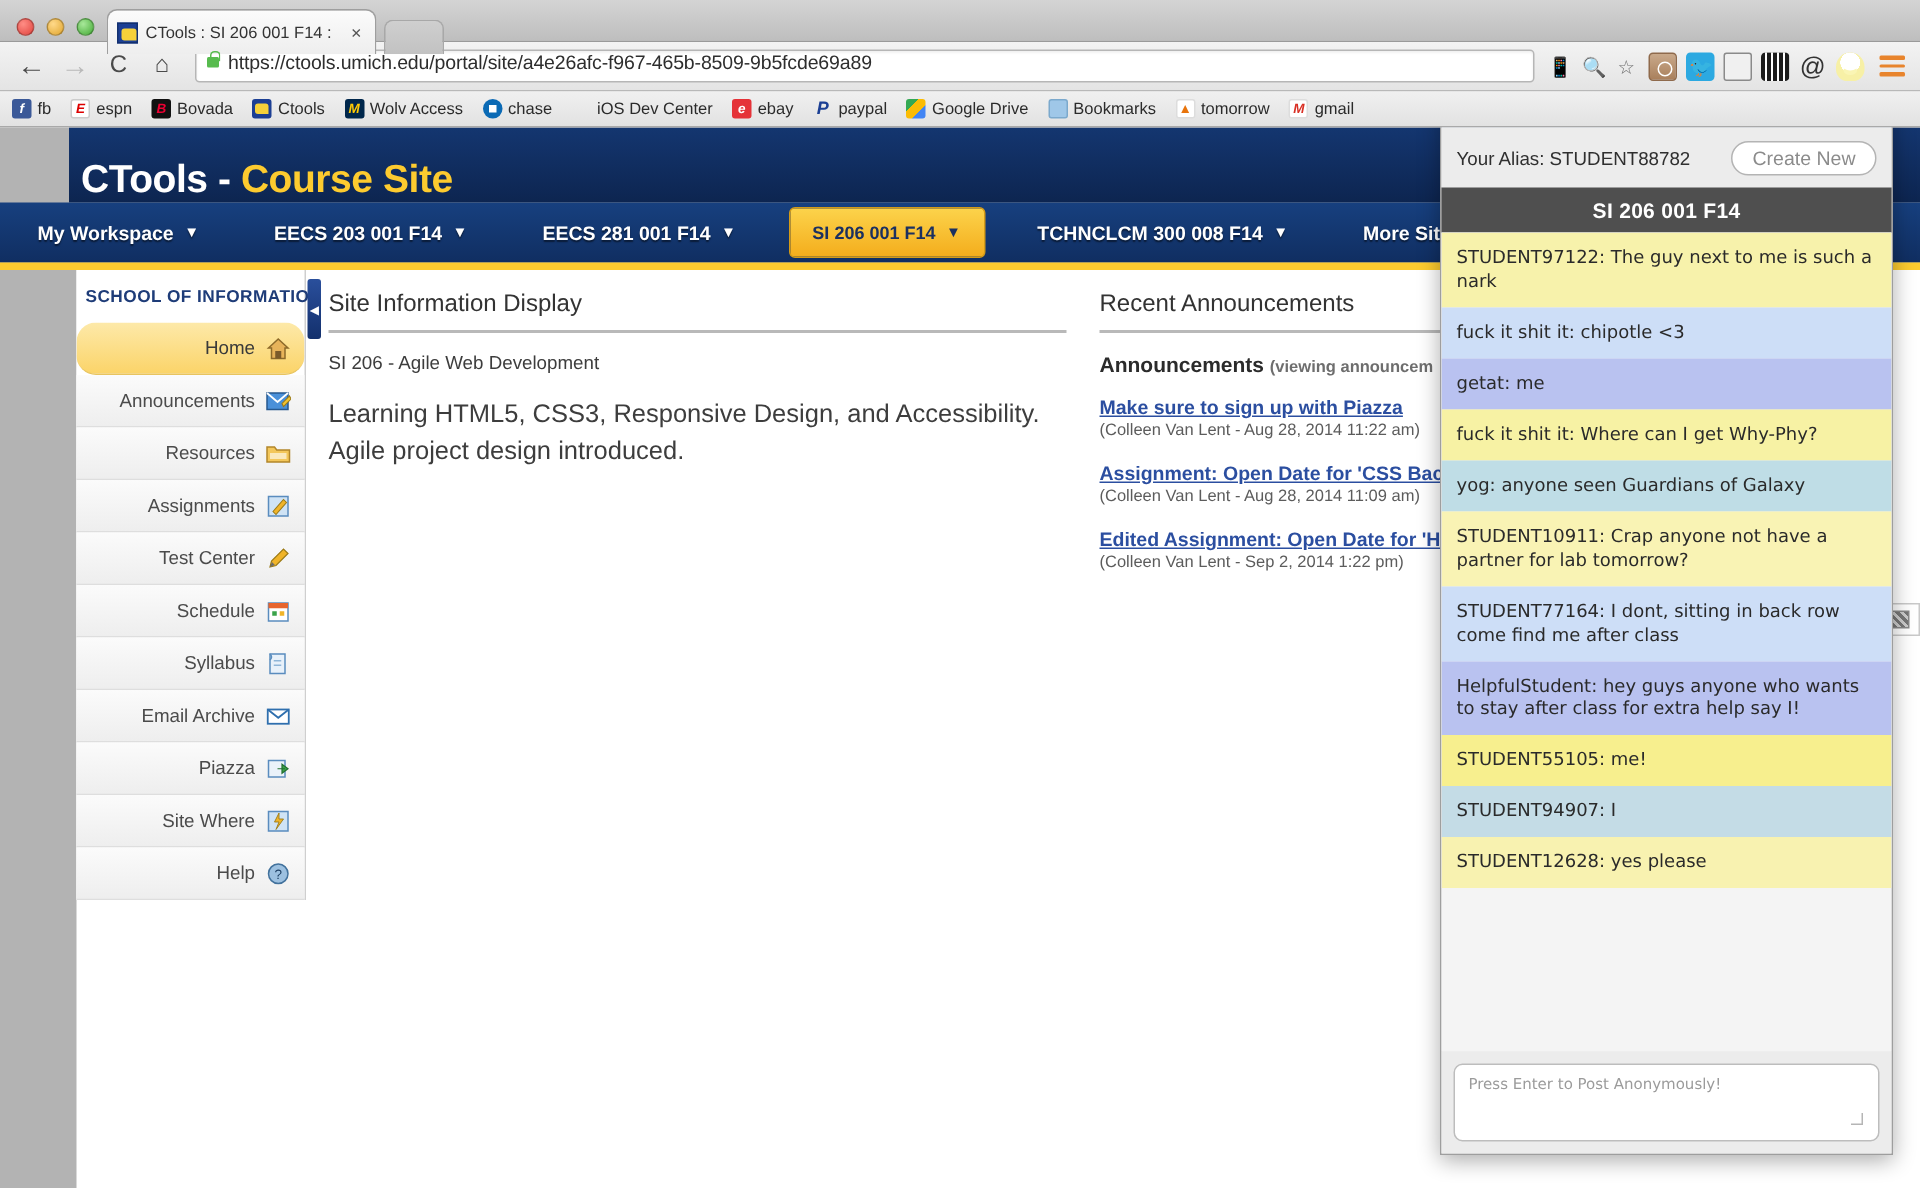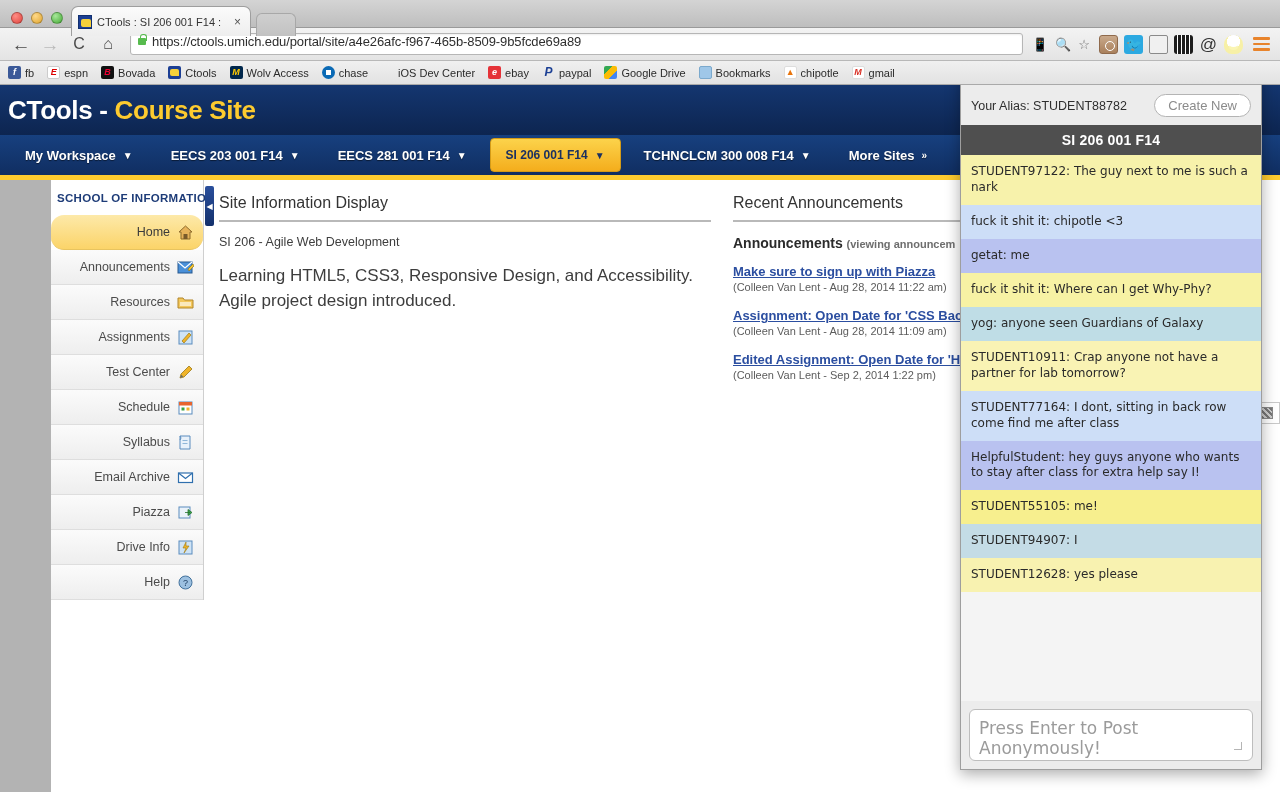--- a/index.html
+++ b/index.html
@@ -146,32 +146,32 @@
   .bmi.gdrive { background:linear-gradient(135deg,#34a853 33%,#fbbc05 33% 66%,#4285f4 66%); }
   .bmi.folder { background:#9fc7e8; border:1px solid #7ba9cd; }
   .bmi.analytics { background:#fff; color:#e8740c; border:1px solid #ddd; line-height:11px; }
   .bmi.gmail { background:#fff; color:#d93025; border:1px solid #ddd; line-height:11px; }
 
   
   #page { position:relative; width:1280px; height:707px; background:#b3b3b3; overflow:hidden; }
 
   .ct-header {
     height:50px; background:linear-gradient(#143670,#0d2550);
-    display:flex; align-items:center; padding-left:8px;
+    display:flex; align-items:flex-end; padding-left:8px;margin-left:46px;
   }
   .ct-title {
     font-size:26px; font-weight:bold; color:#fff;
     font-family:"Liberation Sans Narrow","Liberation Sans",sans-serif;
     letter-spacing:-.3px;
   }
   .ct-title .accent { color:#fdcb2f; }
 
   .ct-nav {
     height:45px; background:linear-gradient(#17407f,#102e61);
-    display:flex; align-items:center; padding-left:10px; gap:4px;
+    display:flex; align-items:center; padding-left:10px; gap:16px;
     border-bottom:5px solid #fdcb2f;
     position:relative;
   }
   .ct-nav-item {
     display:flex; align-items:center; gap:7px;
     padding:9px 15px; margin-right:4px;
     font-size:13px; font-weight:bold; color:#fff;
     text-shadow:0 1px 1px rgba(0,0,0,.5);
     white-space:nowrap;
   }
@@ -285,21 +285,21 @@
   }
   .y-msgs { flex:1; overflow:hidden; background:#f4f4f4; }
   .y-msg {
     padding:9px 10px; font-size:12px; color:#2a2a2a; line-height:1.33;
     font-family:"DejaVu Sans", sans-serif;
   }
   .y-composer { padding:8px; background:#ececec; }
   .y-input {
     width:100%; height:52px; background:#fff;
     border:1px solid #bdbdbd; border-radius:6px;
-    padding:8px 9px; font-size:17px; color:#9b9b9b;
+    padding:8px 9px; font-size:10px; color:#9b9b9b;
     font-family:"DejaVu Sans", sans-serif;
     position:relative;
   }
   .y-resize {
     position:absolute; right:10px; bottom:10px; width:8px; height:8px;
     border-right:1px solid #b5b5b5; border-bottom:1px solid #b5b5b5;
   }
 </style>
 </head>
 <body>
@@ -392,21 +392,21 @@
     <span class="bm">
         <i class="bmi gdrive"></i>
         <span>Google Drive</span>
       </span>
     <span class="bm">
         <i class="bmi folder"></i>
         <span>Bookmarks</span>
       </span>
     <span class="bm">
         <i class="bmi analytics">▲</i>
-        <span>chipotle</span>
+        <span>tomorrow</span>
       </span>
     <span class="bm">
         <i class="bmi gmail">M</i>
         <span>gmail</span>
       </span>
   </div>
 
   <div id="page">
 
     <div class="ct-header">
@@ -529,21 +529,21 @@
         <div class="side-item">
           <span>Piazza</span>
           <span class="sico">
             <svg viewBox="0 0 17 17" width="17" height="17">
                 <rect x="2" y="3" width="11" height="11" fill="#eaf2fa" stroke="#5a8cbe"></rect>
                 <path d="M8 8.5 h5 M11 5.5 L15 8.5 L11 11.5 Z" fill="#3aa34a" stroke="#23702f" stroke-width=".8"></path>
               </svg>
           </span>
         </div>
         <div class="side-item">
-          <span>Drive Info</span>
+          <span>Site Where</span>
           <span class="sico">
             <svg viewBox="0 0 17 17" width="17" height="17">
                 <rect x="2" y="2" width="13" height="13" fill="#cfe3f5" stroke="#5a8cbe"></rect>
                 <path d="M9 3 L6 9 h3 l-2 5 L12 7 H9 Z" fill="#f0b429" stroke="#9b7a16" stroke-width=".6"></path>
               </svg>
           </span>
         </div>
         <div class="side-item">
           <span>Help</span>
           <span class="sico">

